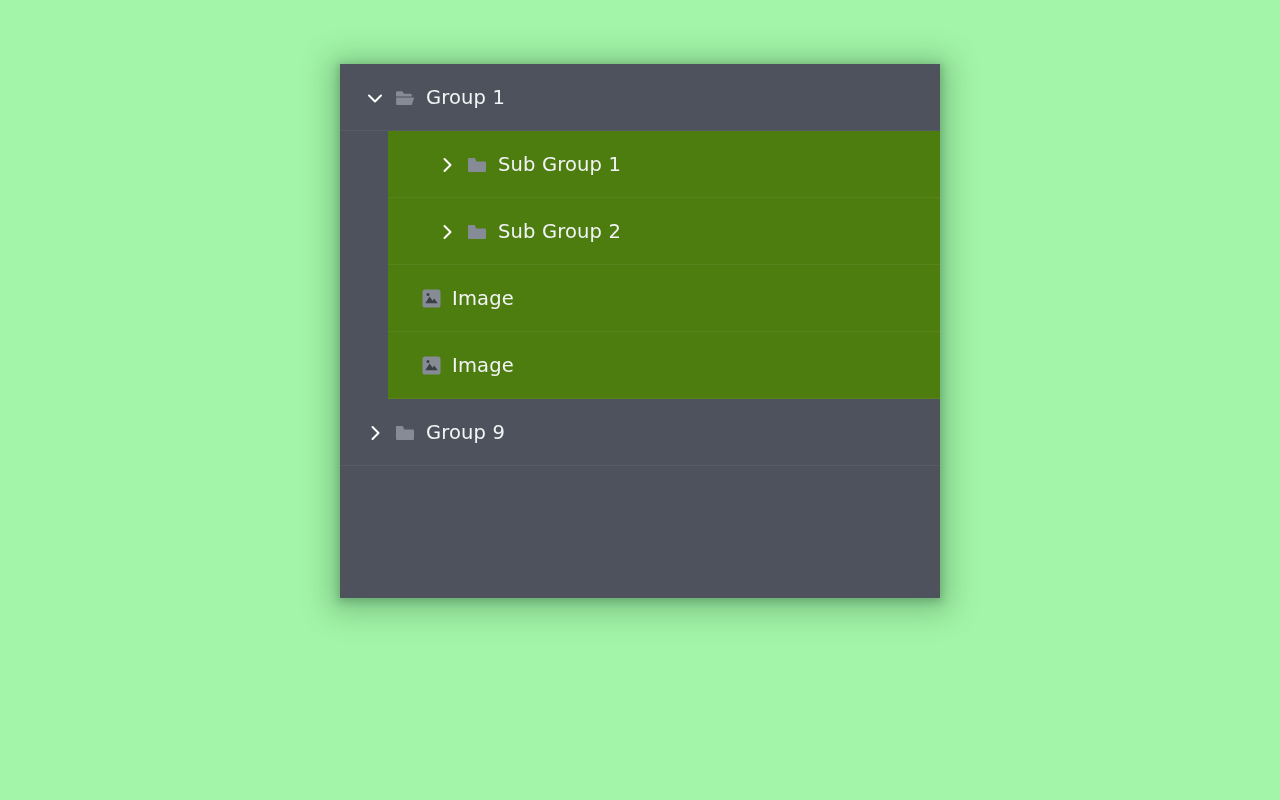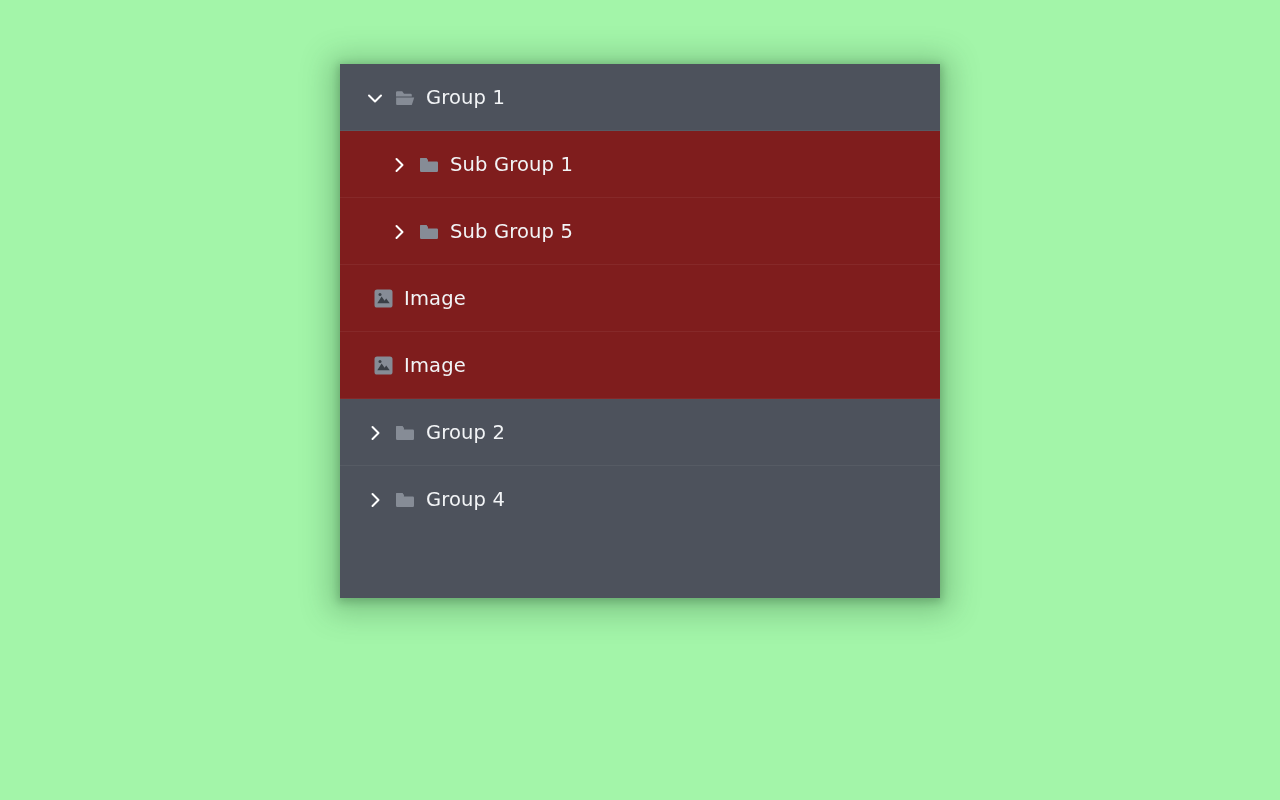--- a/index.html
+++ b/index.html
@@ -40,21 +40,21 @@
     align-items: center;
     height: 67px;
     box-sizing: border-box;
     cursor: pointer;
     user-select: none;
   }
 
   
   .tree-row.depth-0 { background: #4d525c; }
   .tree-row.depth-1,
-  .tree-row.depth-2 { background: #7f1d1d; }
+  .tree-row.depth-2 { background: #4d7c0f; margin-left: 48px; }
 
   
   .tree-row::after {
     content: "";
     position: absolute;
     left: 0;
     right: 0;
     bottom: 0;
     height: 1px;
     background: rgba(255, 255, 255, 0.055);
@@ -166,21 +166,21 @@
             <svg width="22" height="22" viewBox="0 0 22 22">
               <path d="M8.5 5 L14.5 11 L8.5 17" fill="none" stroke="#ffffff" stroke-width="2" stroke-linecap="round" stroke-linejoin="round"></path>
             </svg>
           </span>
           <span class="folder-icon">
             <svg width="20" height="18" viewBox="0 0 20 18">
               <path d="M1 3.2 A1.2 1.2 0 0 1 2.2 2 H7.4 L9.2 4.4 H8.9 V5.6 H17.8 A1.2 1.2 0 0 1 19 6.8 V14.8 A1.2 1.2 0 0 1 17.8 16 H2.2 A1.2 1.2 0 0 1 1 14.8 Z" fill="#868c96"></path>
               <path d="M1 3.2 A1.2 1.2 0 0 1 2.2 2 H7.2 L9 4.6 H1 Z" fill="#868c96"></path>
             </svg>
           </span>
-          <span class="row-label">Sub Group 5</span>
+          <span class="row-label">Sub Group 2</span>
         </div>
       </div>
       <div class="tree-row depth-2">
         <div class="row-inner">
           <span class="chevron spacer">
             <svg width="22" height="22" viewBox="0 0 22 22">
               <path d="M8.5 5 L14.5 11 L8.5 17" fill="none" stroke="#ffffff" stroke-width="2" stroke-linecap="round" stroke-linejoin="round"></path>
             </svg>
           </span>
           <span class="image-icon">
@@ -216,33 +216,17 @@
             <svg width="22" height="22" viewBox="0 0 22 22">
               <path d="M8.5 5 L14.5 11 L8.5 17" fill="none" stroke="#ffffff" stroke-width="2" stroke-linecap="round" stroke-linejoin="round"></path>
             </svg>
           </span>
           <span class="folder-icon">
             <svg width="20" height="18" viewBox="0 0 20 18">
               <path d="M1 3.2 A1.2 1.2 0 0 1 2.2 2 H7.4 L9.2 4.4 H8.9 V5.6 H17.8 A1.2 1.2 0 0 1 19 6.8 V14.8 A1.2 1.2 0 0 1 17.8 16 H2.2 A1.2 1.2 0 0 1 1 14.8 Z" fill="#868c96"></path>
               <path d="M1 3.2 A1.2 1.2 0 0 1 2.2 2 H7.2 L9 4.6 H1 Z" fill="#868c96"></path>
             </svg>
           </span>
-          <span class="row-label">Group 2</span>
-        </div>
-      </div>
-      <div class="tree-row depth-0 no-divider">
-        <div class="row-inner">
-          <span class="chevron">
-            <svg width="22" height="22" viewBox="0 0 22 22">
-              <path d="M8.5 5 L14.5 11 L8.5 17" fill="none" stroke="#ffffff" stroke-width="2" stroke-linecap="round" stroke-linejoin="round"></path>
-            </svg>
-          </span>
-          <span class="folder-icon">
-            <svg width="20" height="18" viewBox="0 0 20 18">
-              <path d="M1 3.2 A1.2 1.2 0 0 1 2.2 2 H7.4 L9.2 4.4 H8.9 V5.6 H17.8 A1.2 1.2 0 0 1 19 6.8 V14.8 A1.2 1.2 0 0 1 17.8 16 H2.2 A1.2 1.2 0 0 1 1 14.8 Z" fill="#868c96"></path>
-              <path d="M1 3.2 A1.2 1.2 0 0 1 2.2 2 H7.2 L9 4.6 H1 Z" fill="#868c96"></path>
-            </svg>
-          </span>
-          <span class="row-label">Group 4</span>
+          <span class="row-label">Group 9</span>
         </div>
       </div>
     </div>
 </div>
 
 </body></html>

